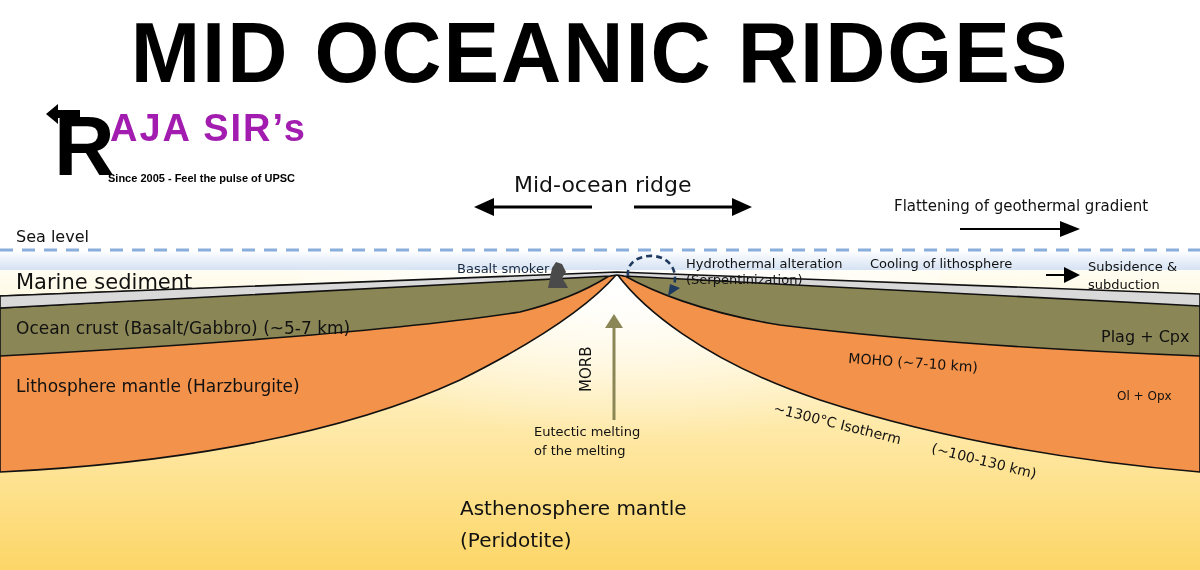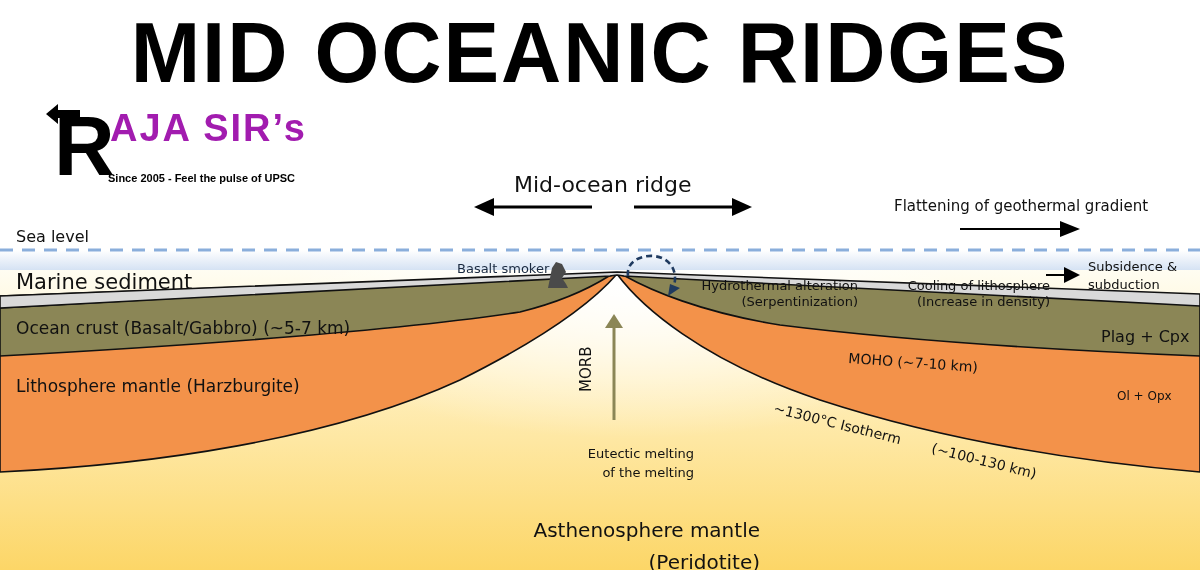--- a/index.html
+++ b/index.html
@@ -5,21 +5,21 @@
   html, body { margin:0; padding:0; }
   body { width:1200px; height:570px; overflow:hidden; background:#ffffff; position:relative; font-family:"DejaVu Sans", sans-serif; }
   .title { position:absolute; left:0; top:4px; width:1200px; text-align:center; font-family:"Liberation Sans", sans-serif; font-weight:900; font-size:86px; letter-spacing:2px; line-height:96px; color:#000; transform:scaleX(0.97); }
   .logo { position:absolute; left:44px; top:100px; width:280px; height:90px; }
   .logo .big-r { position:absolute; left:10px; top:4px; font-family:"Liberation Sans", sans-serif; font-weight:900; font-size:84px; line-height:84px; color:#000; }
   .logo .raja { position:absolute; left:66px; top:8px; font-family:"Liberation Sans", sans-serif; font-weight:700; font-size:38px; letter-spacing:2px; line-height:40px; color:#a21caf; }
   .logo .sub1 { position:absolute; left:56px; top:52px; font-family:"Liberation Sans", sans-serif; font-size:15px; font-weight:700; letter-spacing:0.3px; color:#000; }
   .logo .sub2 { position:absolute; left:64px; top:72px; font-family:"Liberation Sans", sans-serif; font-size:11px; font-weight:700; color:#000; }
   svg.diagram { position:absolute; left:0; top:0; }
   .lbl { position:absolute; font-family:"DejaVu Sans", sans-serif; color:#111; white-space:nowrap; }
-  .c { text-align:right;margin-top:22px; }
+  .c { text-align:left; }
 </style>
 </head>
 <body>
 
 <div class="title">MID OCEANIC RIDGES</div>
 
 <div class="logo">
   <svg width="40" height="30" style="position:absolute;left:0;top:0">
     <polygon points="2,14 14,4 14,10 36,10 36,18 14,18 14,24" fill="#000"></polygon>
   </svg>
@@ -97,21 +97,20 @@
 <div class="lbl" style="left:16px;top:376px;font-size:17px;text-align:right;">Lithosphere mantle (Harzburgite)</div>
 
 <div class="lbl" style="left:457px;top:261px;font-size:13px;color:#1a2a40;">Basalt smoker</div>
 
 <div class="lbl c" style="left:686px;top:256px;width:172px;font-size:13px;line-height:16px;">
   <div>Hydrothermal alteration</div>
   <div>(Serpentinization)</div>
 </div>
 <div class="lbl c" style="left:870px;top:256px;width:180px;font-size:13px;line-height:16px;">
   <div>Cooling of lithosphere</div>
-  <div>(Increase in density)</div>
 </div>
 <div class="lbl" style="left:1088px;top:258px;font-size:13px;line-height:18px;">
   <div>Subsidence &amp;</div>
   <div>subduction</div>
 </div>
 
 <div class="lbl" style="left:1101px;top:327px;font-size:16px;">Plag + Cpx</div>
 <div class="lbl" style="left:1117px;top:389px;font-size:12px;">Ol + Opx</div>
 
 <div class="lbl" style="left:849px;top:350px;font-size:14px;transform:rotate(4deg);transform-origin:left top;">MOHO (~7-10 km)</div>

